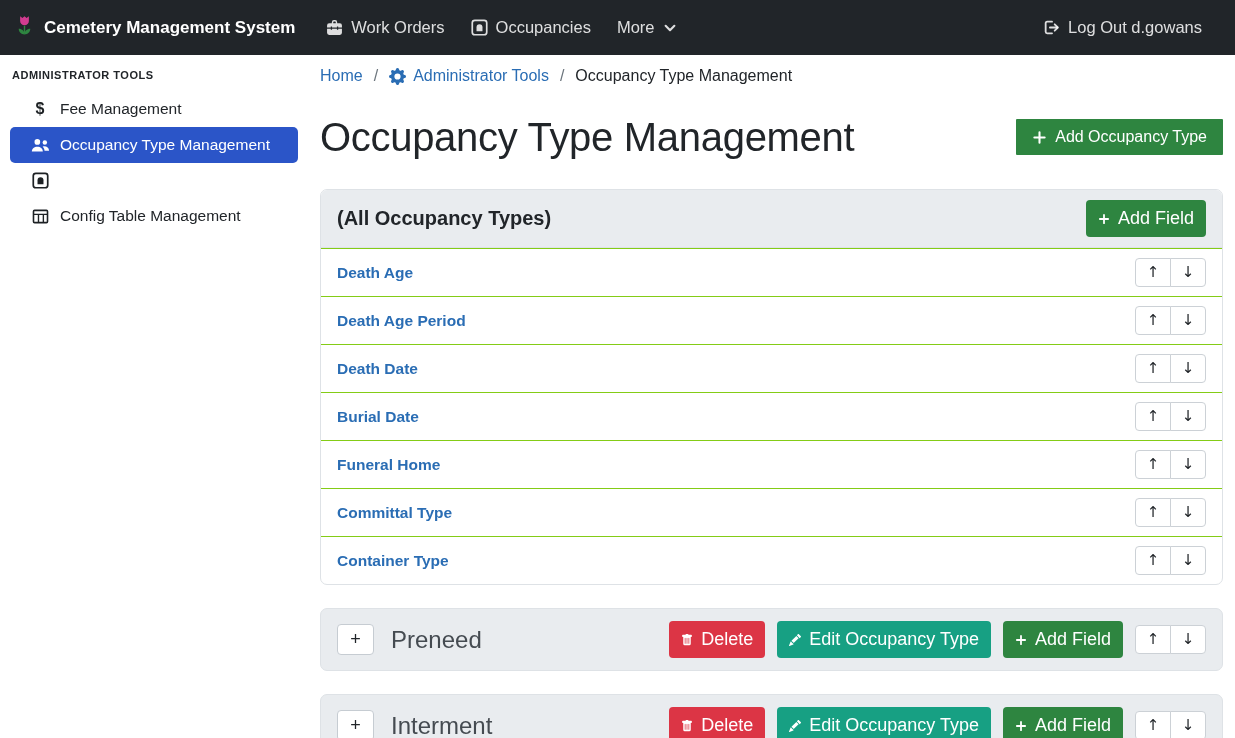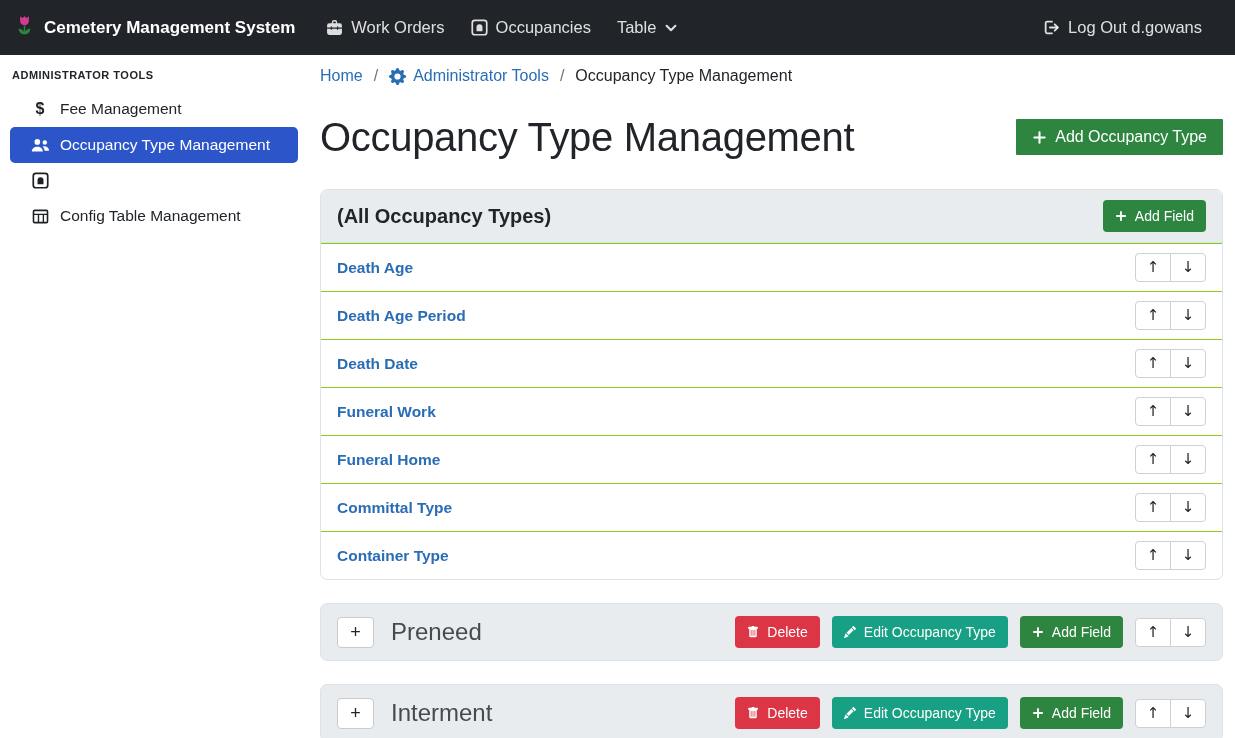--- a/index.html
+++ b/index.html
@@ -46,21 +46,21 @@
   .sep{ color:#6c757d; }
   .bc-current{ color:#212529; }
 
   
   .page-head{ display:flex; align-items:center; justify-content:space-between; margin-top:28px; }
   .page-title{ font-size:40px; font-weight:500; color:#212529; letter-spacing:-.3px; line-height:48px; }
 
   
   .btn{ display:inline-flex; align-items:center; gap:8px; border:none; border-radius:1px; color:#fff; cursor:pointer; font-family:inherit; white-space:nowrap; }
   .btn-lg{ font-size:16px; padding:9px 16px; }
-  .btn-sm{ font-size:14px; padding:8px 12px; border-radius:4px; }
+  .btn-sm{ font-size:18px; padding:8px 12px; border-radius:4px; }
   .btn-green{ background:var(--green); }
   .btn-red{ background:var(--red); }
   .btn-teal{ background:var(--teal); }
   .btn-icon{ display:flex; align-items:center; }
 
   
   .card{ border:1px solid var(--border); border-radius:7px; margin-top:28px; overflow:hidden; background:#fff; }
   .card-header{ background:var(--hdr-gray); padding:10px 16px; display:flex; align-items:center; justify-content:space-between; border-bottom:1px solid var(--border); }
   .card-title{ font-size:20px; font-weight:600; color:#212529; }
   .field-row{ display:flex; align-items:center; justify-content:space-between; padding:9px 16px; border-top:1px solid #84cc16; }
@@ -107,21 +107,21 @@
       <a class="nav-link">
         <span style="display:flex;">
           <svg width="17" height="17" viewBox="0 0 16 16">
             <rect x="1.2" y="1.2" width="13.6" height="13.6" rx="2.4" fill="none" stroke="currentColor" stroke-width="1.6"></rect>
             <path d="M5.2 11.5V7.8a2.8 2.8 0 0 1 5.6 0v3.7z" fill="currentColor"></path>
           </svg>
         </span>
         <span>Occupancies</span>
       </a>
       <a class="nav-link">
-        <span>Table</span>
+        <span>More</span>
         <span style="display:flex;">
           <svg width="14" height="14" viewBox="0 0 16 16">
             <path d="M3 5.5 8 10.5 13 5.5" fill="none" stroke="currentColor" stroke-width="2.4" stroke-linecap="round" stroke-linejoin="round"></path>
           </svg>
         </span>
       </a>
     </nav>
 
     <a class="nav-link logout">
       <span style="display:flex;">
@@ -235,21 +235,21 @@
           </div>
         </div>
         <div class="field-row">
           <a class="field-link">Death Date</a>
           <div class="arrow-group">
             <button class="arrow-btn">↑</button>
             <button class="arrow-btn">↓</button>
           </div>
         </div>
         <div class="field-row">
-          <a class="field-link">Funeral Work</a>
+          <a class="field-link">Burial Date</a>
           <div class="arrow-group">
             <button class="arrow-btn">↑</button>
             <button class="arrow-btn">↓</button>
           </div>
         </div>
         <div class="field-row">
           <a class="field-link">Funeral Home</a>
           <div class="arrow-group">
             <button class="arrow-btn">↑</button>
             <button class="arrow-btn">↓</button>

